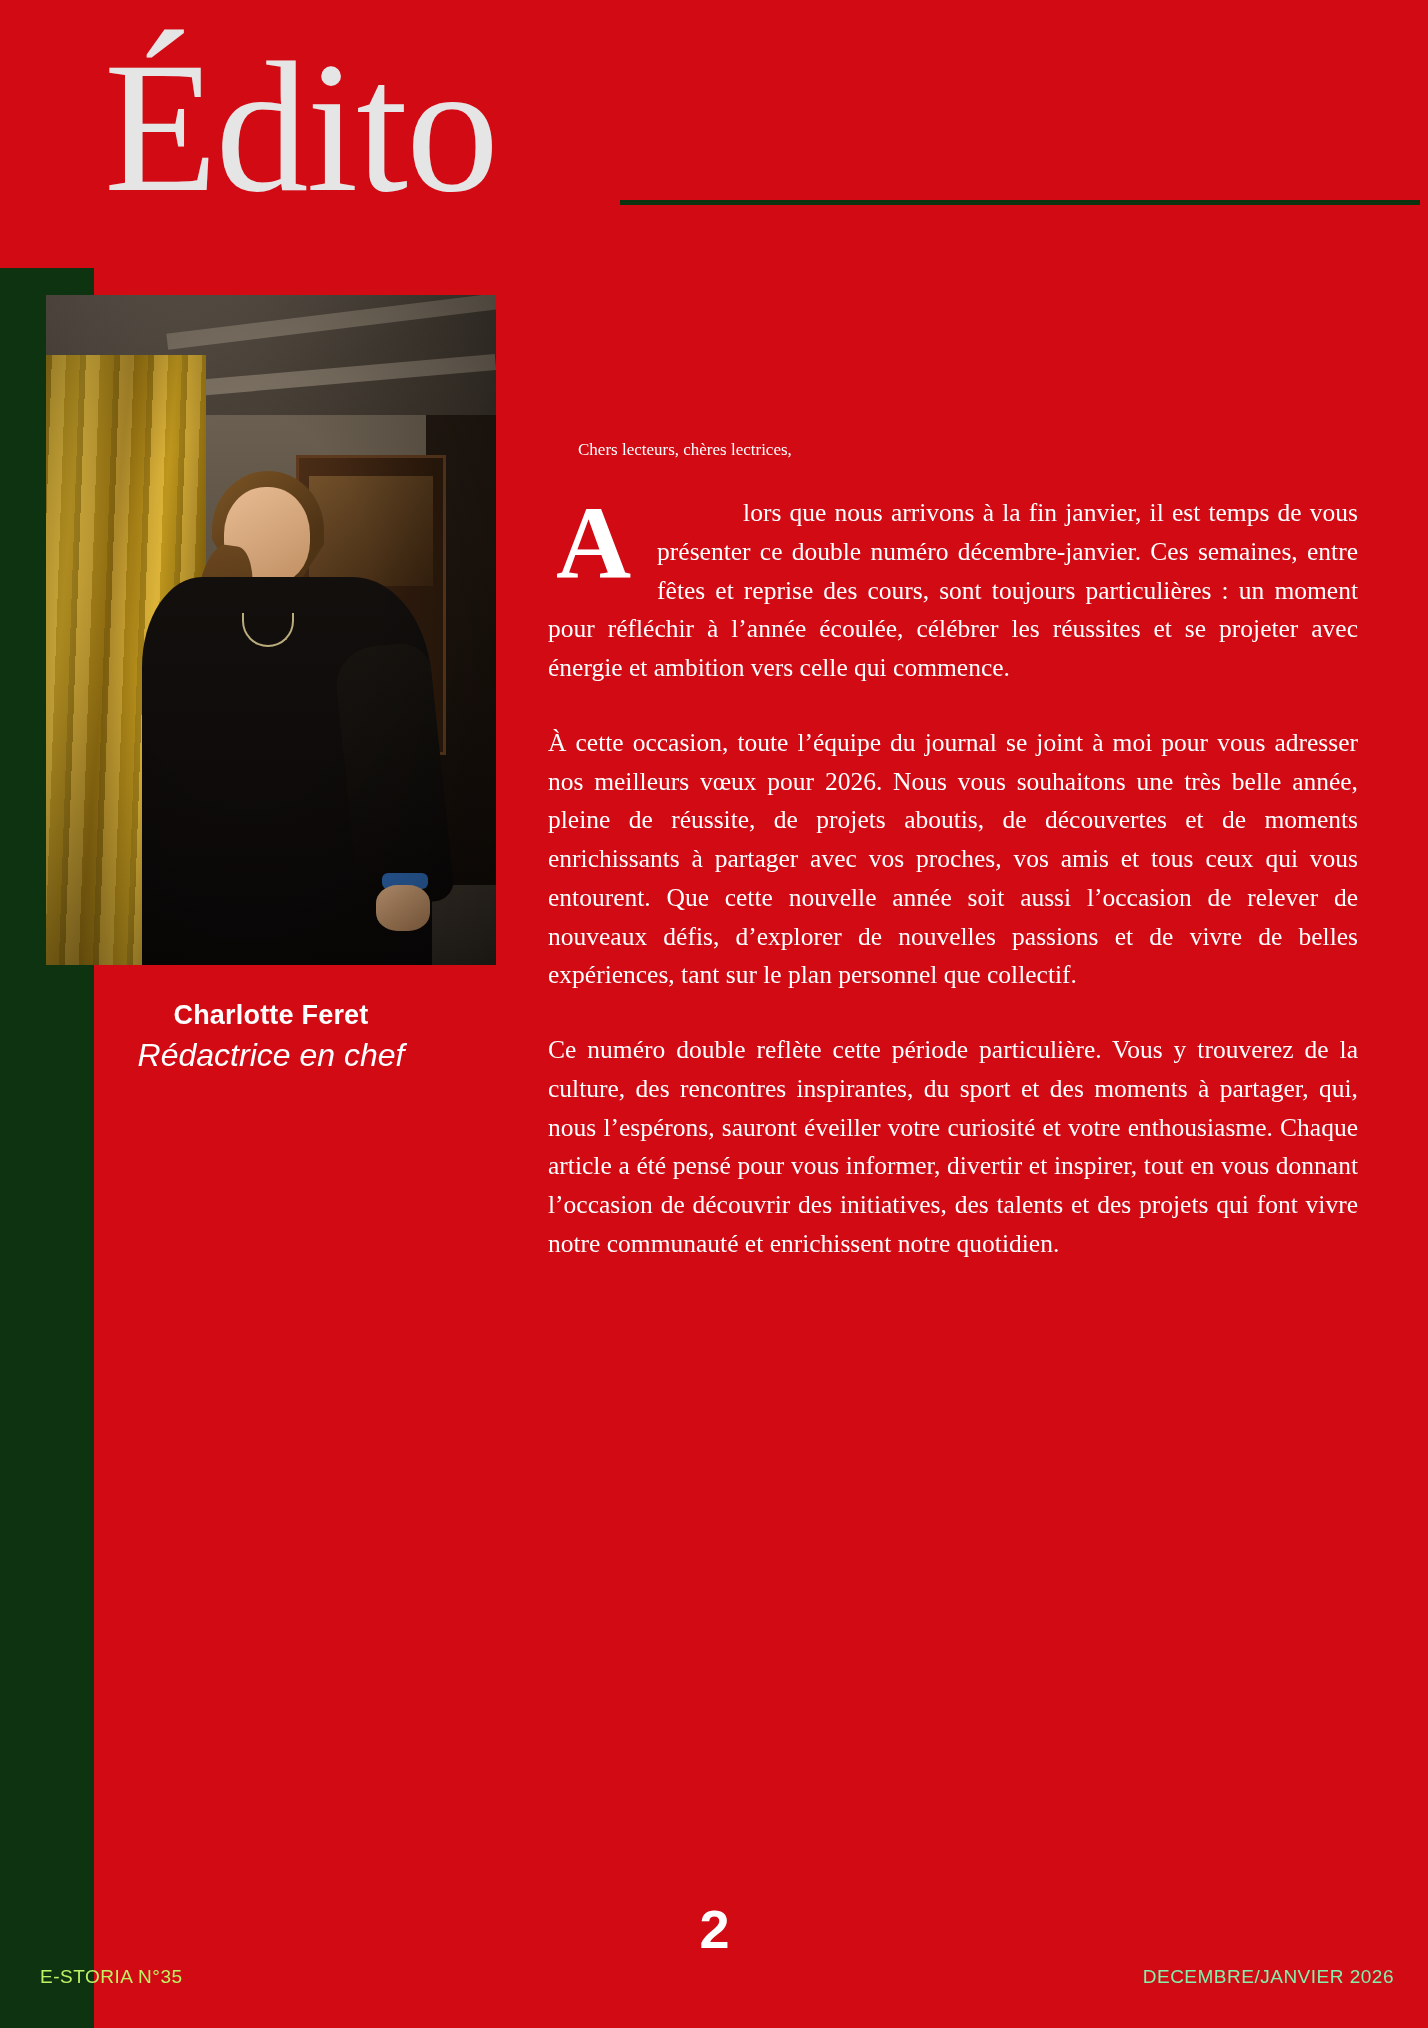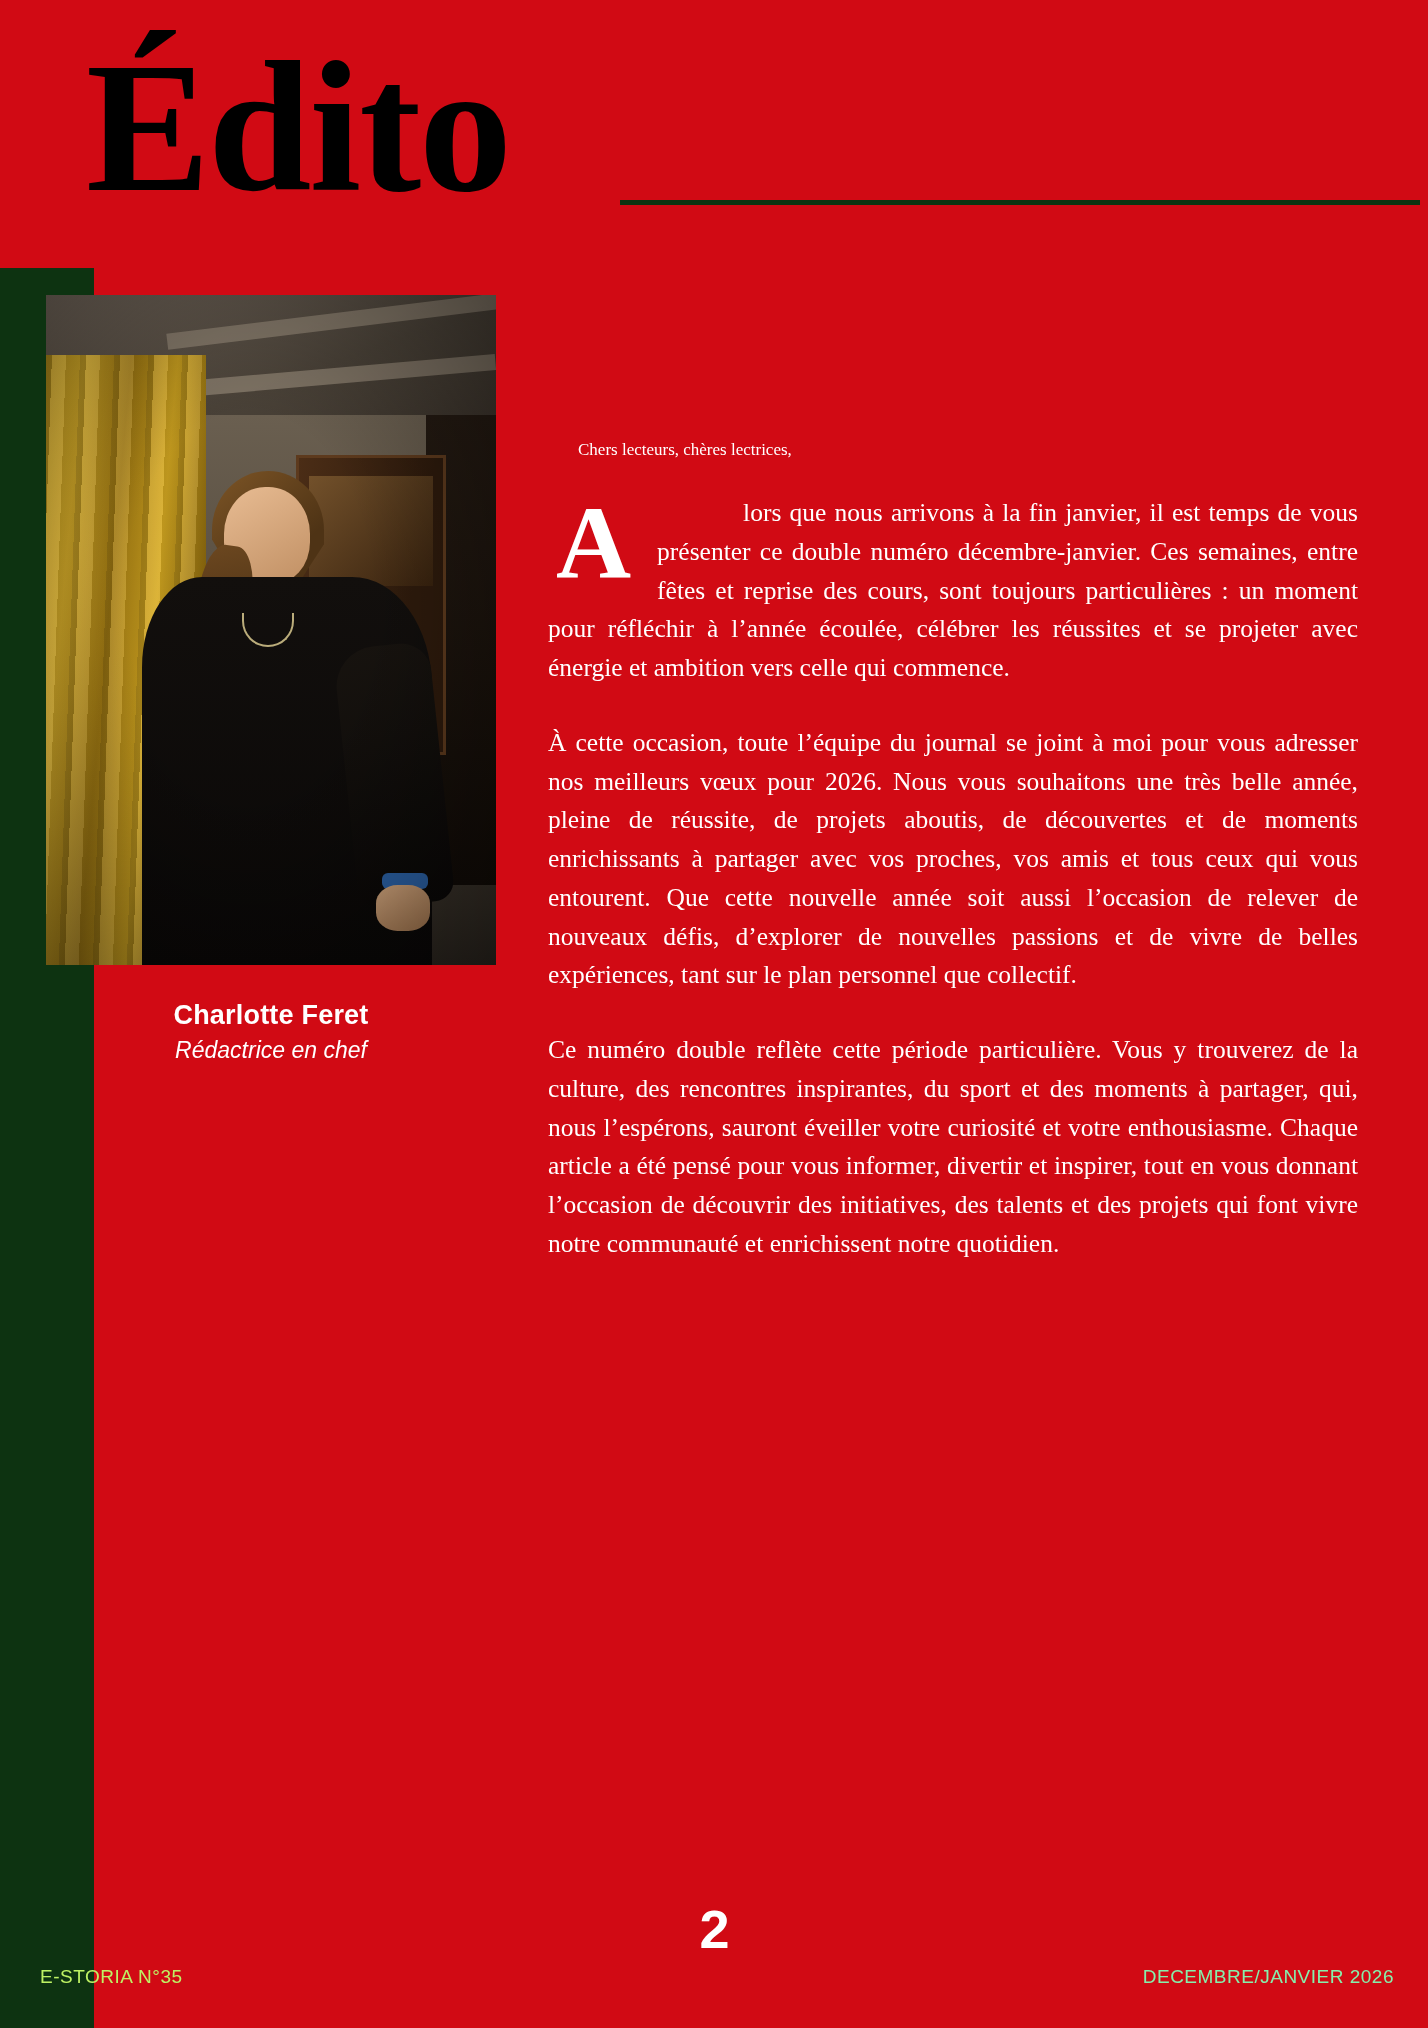--- a/index.html
+++ b/index.html
@@ -30,27 +30,27 @@
     position: absolute;
     left: 0;
     top: 0;
     width: 94px;
     height: 268px;
     background: #d10a14;
   }
   
   .title {
     position: absolute;
-    left: 86px;
+    left: 104px;
     top: 34px;
     font-family: "Liberation Serif", serif;
-    font-weight: bold;
+    font-weight: normal;
     font-size: 186px;
     line-height: 1;
-    color: #000000;
+    color: #e5e5e5;
     letter-spacing: -2px;
   }
   .title-rule {
     position: absolute;
     left: 620px;
     top: 200px;
     width: 800px;
     height: 5px;
     background: #0d3311;
   }
@@ -167,21 +167,21 @@
     width: 450px;
     text-align: center;
     color: #ffffff;
   }
   .caption-name {
     font-size: 27px;
     font-weight: bold;
     letter-spacing: .2px;
   }
   .caption-role {
-    font-size: 23px;
+    font-size: 32px;
     font-style: italic;
     margin-top: 6px;
   }
   
   .col {
     position: absolute;
     left: 548px;
     top: 440px;
     width: 810px;
     color: #ffffff;

